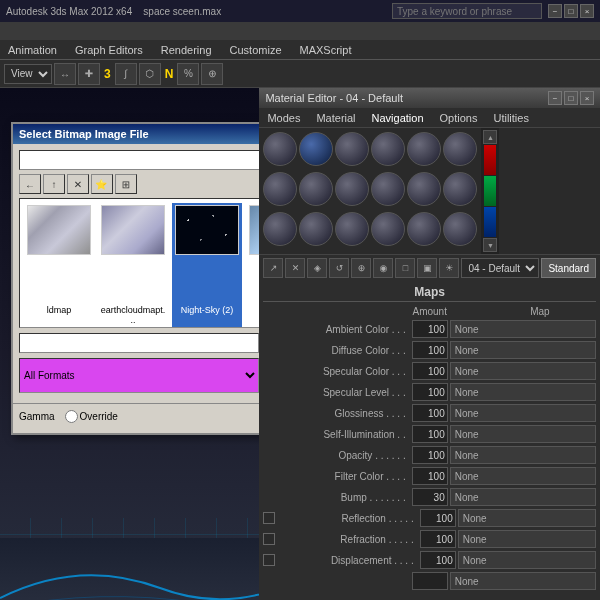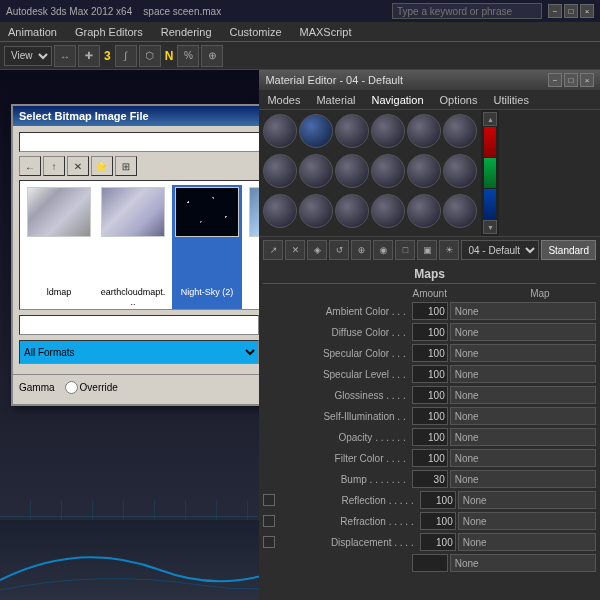--- a/index.html
+++ b/index.html
@@ -38,20 +38,21 @@
     .menu-bar {
       background: #2d2d2d;
       height: 20px;
       display: flex;
       align-items: center;
       padding: 0 4px;
       gap: 10px;
       color: #ccc;
       font-size: 11px;
       border-bottom: 1px solid #555;
+      margin-top: 18px;
     }
     .menu-item { cursor: pointer; padding: 2px 4px; }
 
     
     .toolbar {
       background: #2d2d2d;
       height: 28px;
       display: flex;
       align-items: center;
       padding: 0 4px;
@@ -222,23 +223,23 @@
       cursor: pointer;
     }
     .dialog-filetype-row {
       display: flex;
       align-items: center;
       margin-top: 4px;
       gap: 4px;
     }
     .dialog-filetype-select {
       flex: 1;
-      height: 24px;
+      height: 35px;
       border: 1px inset #888;
-      background: #0ea5e9;
+      background: #d946ef;
       font-size: 10px;
     }
     .dialog-cancel-btn {
       width: 60px; height: 22px;
       background: #d4d0c8;
       border: 1px outset #888;
       font-size: 11px;
       cursor: pointer;
     }
     .dialog-bottom {

